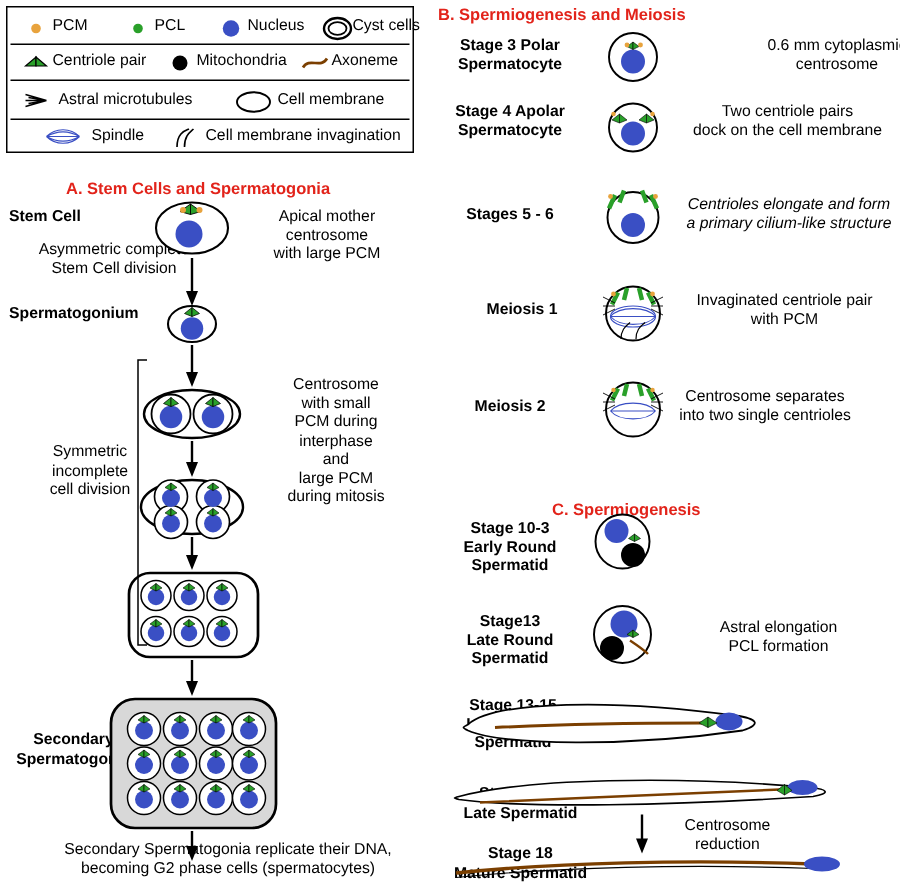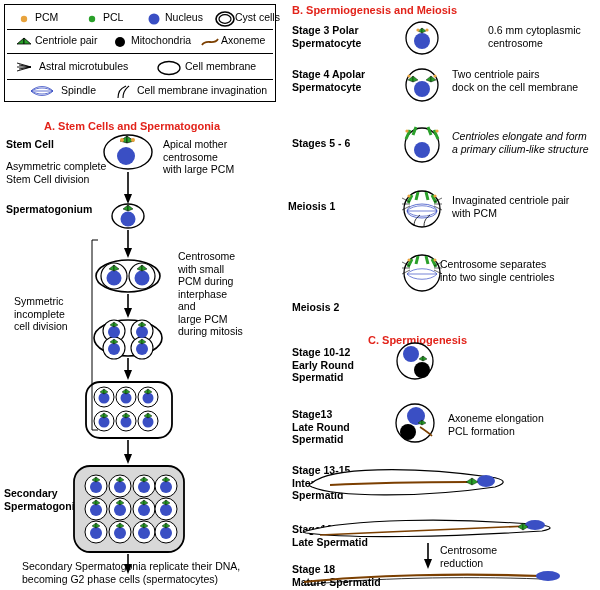--- a/index.html
+++ b/index.html
@@ -14,20 +14,21 @@
     color: #000000;
     position: relative;
     overflow: hidden;
   }
   .abs { position: absolute; }
   .lbl {
     font-size: 10.5px;
     line-height: 12.5px;
     color: #000;
     white-space: pre-line;
+    text-align: center;
   }
   .bold { font-weight: bold; }
   .panel-title {
     color: #e2231a;
     font-weight: bold;
     font-size: 11px;
     white-space: nowrap;
   }
   
   #legend {
@@ -331,25 +332,25 @@
 
 <div class="abs lbl bold" style="left:292px; top:68px; width:96px;">Stage 4 Apolar
 Spermatocyte</div>
 <div class="abs lbl" style="left:452px; top:68px; width:146px;">Two centriole pairs
 dock on the cell membrane</div>
 
 <div class="abs lbl bold" style="left:292px; top:137px; width:96px;">Stages 5 - 6</div>
 <div class="abs lbl" style="left:452px; top:130px; width:148px;font-style:italic;">Centrioles elongate and form
 a primary cilium-like structure</div>
 
-<div class="abs lbl bold" style="left:288px; top:200px; width:96px;">Meiosis 1</div>
+<div class="abs lbl bold" style="left:300px; top:200px; width:96px;">Meiosis 1</div>
 <div class="abs lbl" style="left:452px; top:194px; width:142px;">Invaginated centriole pair
 with PCM</div>
 
-<div class="abs lbl bold" style="left:292px; top:265px; width:96px;margin-top:36px;">Meiosis 2</div>
+<div class="abs lbl bold" style="left:292px; top:265px; width:96px;">Meiosis 2</div>
 <div class="abs lbl" style="left:440px; top:258px; width:140px;">Centrosome separates
 into two single centrioles</div>
 
 <svg class="abs" style="left:390px; top:12px;" width="70" height="300">
 
   <circle cx="32" cy="26" r="16" fill="#fff" stroke="#000" stroke-width="1.3"></circle>
   <circle cx="32" cy="29" r="8" fill="#3a4fc4"></circle>
   <polygon points="28,19 32,16 32,21" fill="#2aa02a" stroke="#000" stroke-width="0.4"></polygon>
   <polygon points="32,16 36,19 32,21" fill="#2aa02a" stroke="#000" stroke-width="0.4"></polygon>
   <circle cx="28" cy="18" r="1.6" fill="#e8a33d"></circle>
@@ -387,27 +388,27 @@
   <path d="M18 255 L22 247 M26 252 L28 244" stroke="#2aa02a" stroke-width="3" fill="none"></path>
   <path d="M46 255 L42 247 M38 252 L36 244" stroke="#2aa02a" stroke-width="3" fill="none"></path>
   <circle cx="19" cy="248" r="1.5" fill="#e8a33d"></circle>
     <circle cx="45" cy="248" r="1.5" fill="#e8a33d"></circle>
   <path d="M12 250 L20 254 M12 256 L20 256 M12 262 L20 258" stroke="#000" stroke-width="0.6" fill="none"></path>
   <path d="M52 250 L44 254 M52 256 L44 256 M52 262 L44 258" stroke="#000" stroke-width="0.6" fill="none"></path>
 </svg>
 
 <div class="abs panel-title" style="left:368px; top:334px;">C. Spermiogenesis</div>
 
-<div class="abs lbl bold" style="left:292px; top:346px; width:96px;">Stage 10-12
+<div class="abs lbl bold" style="left:292px; top:346px; width:96px;">Stage 10-3
 Early Round
 Spermatid</div>
 <div class="abs lbl bold" style="left:292px; top:408px; width:96px;">Stage13
 Late Round
 Spermatid</div>
-<div class="abs lbl" style="left:448px; top:412px; width:142px;">Axoneme elongation
+<div class="abs lbl" style="left:448px; top:412px; width:142px;">Astral elongation
 PCL formation</div>
 <div class="abs lbl bold" style="left:292px; top:464px; width:100px;">Stage 13-15
 Intermediate
 Spermatid</div>
 <div class="abs lbl bold" style="left:292px; top:523px; width:110px;">Stage16-17
 Late Spermatid</div>
 <div class="abs lbl bold" style="left:292px; top:563px; width:110px;">Stage 18
 Mature Spermatid</div>
 <div class="abs lbl" style="left:440px; top:544px; width:90px;">Centrosome
 reduction</div>

